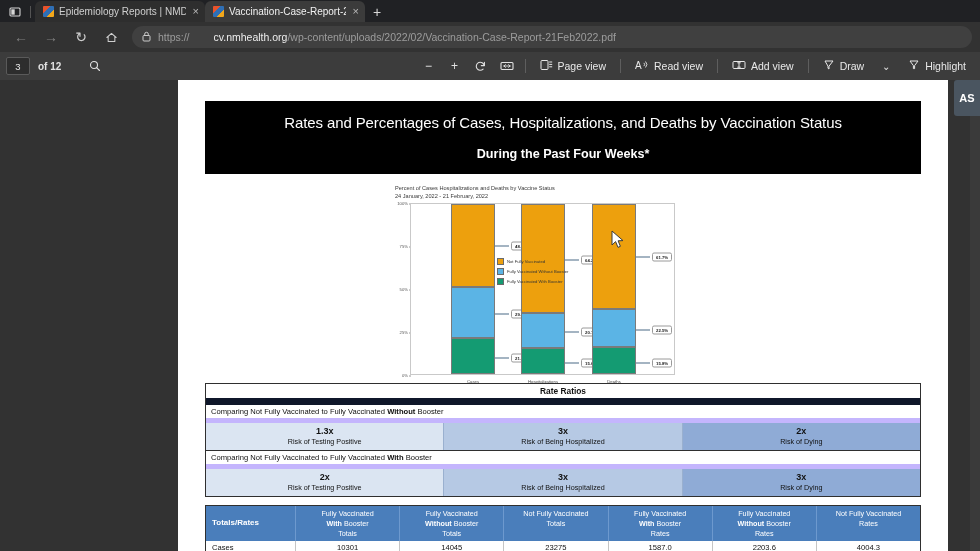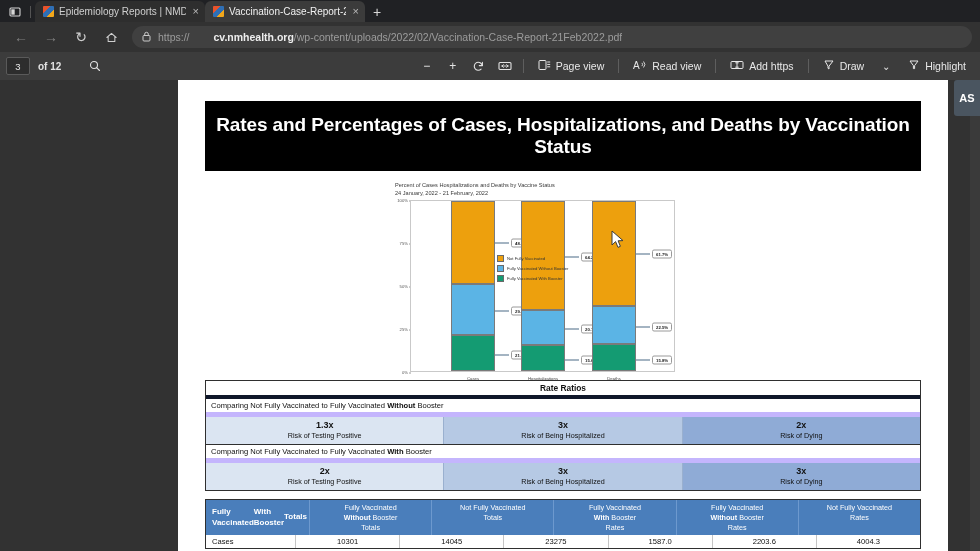--- a/index.html
+++ b/index.html
@@ -45,21 +45,21 @@
     width: 26px; height: 24px; display: flex; align-items: center; justify-content: center;
     color: #cfcfcf; font-size: 14px; border-radius: 3px;
   }
   .nav-btn.dim { color: #808080; }
   .omnibox {
     flex: 1; height: 22px; background: #404040; border-radius: 11px;
     display: flex; align-items: center; padding: 0 10px; gap: 7px; margin-left: 4px;
   }
   .lock-icon { color: #cacaca; font-size: 10px; }
   .url { font-size: 10.5px; color: #9c9c9c; white-space: nowrap; overflow: hidden; }
-  .url b { color: #ededed; font-weight: 700; padding-left: 24px; }
+  .url b { color: #ededed; font-weight: 400; padding-left: 24px; }
 
   
   .pdfbar {
     height: 28px; background: #3c3c3c; display: flex; align-items: center;
     padding: 0 6px; gap: 2px; color: #e2e2e2; font-size: 10.5px;
   }
   .pagebox {
     width: 24px; height: 18px; background: #2d2d2d; border: 1px solid #5a5a5a;
     border-radius: 2px; color: #e8e8e8; font-size: 9.5px;
     display: flex; align-items: center; justify-content: center;
@@ -84,21 +84,21 @@
   .viewer-left { width: 178px; background: #323232; }
   .pdfpage {
     width: 770px; background: #ffffff; position: relative; padding: 0;
   }
   .pdfpage-inner { padding: 21px 27px 0 27px; }
 
   .doc-header {
     background: #000000; color: #ffffff; text-align: center;
     padding: 13px 10px 13px 10px;
   }
-  .doc-header h1 { font-size: 19px; font-weight: 700; letter-spacing: -0.1px; }
+  .doc-header h1 { font-size: 15px; font-weight: 400; letter-spacing: -0.1px; }
   .doc-header h2 { font-size: 12.6px; font-weight: 700; margin-top: 16px; }
 
   
   .chart-wrap { margin-top: 10px; padding-left: 190px; position: relative; }
   .chart-title { font-size: 5.6px; color: #3a3a3a; line-height: 1.45; margin-bottom: 3px; }
   .chart-body { display: flex; }
   .yaxis {
     width: 15px; height: 172px; position: relative;
   }
   .ytick {
@@ -135,21 +135,21 @@
     position: absolute; left: 292px; top: 74px; display: flex; flex-direction: column; gap: 3px;
   }
   .legend-row { display: flex; align-items: center; gap: 3px; }
   .legend-sw { width: 7px; height: 7px; border: 0.5px solid #6a6a6a; }
   .legend-txt { font-size: 4.2px; color: #333; white-space: nowrap; }
 
   
   .rr { margin-top: 8px; border: 1px solid #2f2f2f; border-bottom: 0; }
   .rr-title {
     text-align: center; font-size: 8.4px; font-weight: 700; color: #111;
-    padding: 2px 0; border-bottom: 4px solid #0f172a; background: #fff;
+    padding: 2px 0; border-bottom: 7px solid #0f172a; background: #fff;
   }
   .rr-sub {
     font-size: 7.6px; color: #111; padding: 2px 5px; background: #fff;
     border-bottom: 5px solid #c4b5fd;
   }
   .rr-sub b { font-weight: 700; }
   .rr-row { display: flex; border-bottom: 1px solid #2f2f2f; }
   .rr-cell {
     flex: 1; text-align: center; padding: 3px 2px 4px 2px;
     border-right: 1px solid #9ab0cf;
@@ -297,21 +297,21 @@
     </div>
     <div class="tb-sep"></div>
 
     <div class="tb-item">
       <span>
         <svg width="14" height="12" viewBox="0 0 14 12">
             <rect x="1" y="2.5" width="12" height="7" rx="1" fill="none" stroke="#e8e8e8" stroke-width="1"></rect>
             <path d="M7 3.8 v4.4 M5.7 3.8 h2.6 M5.7 8.2 h2.6" stroke="#e8e8e8" stroke-width="1" stroke-linecap="round"></path>
           </svg>
       </span>
-      <span>Add https</span>
+      <span>Add view</span>
     </div>
     <div class="tb-sep"></div>
 
     <div class="tb-item">
       <span>
         <svg width="12" height="12" viewBox="0 0 12 12">
             <path d="M2 2 L10 2 L6 7.2 L6 10 L5 9.3 L5 7.2 Z" fill="none" stroke="#e8e8e8" stroke-width="1" stroke-linejoin="round"></path>
           </svg>
       </span>
       <span>Draw</span>
@@ -328,20 +328,21 @@
   </div>
 
   <div class="viewer">
     <div class="viewer-left"></div>
 
     <div class="pdfpage">
       <div class="pdfpage-inner">
 
         <div class="doc-header">
           <h1>Rates and Percentages of Cases, Hospitalizations, and Deaths by Vaccination Status</h1>
+          <h2>During the Past Four Weeks*</h2>
         </div>
 
         <div class="chart-wrap">
           <div class="chart-title">
             <div>Percent of Cases Hospitalizations and Deaths by Vaccine Status</div>
             <div>24 January, 2022 - 21 February, 2022</div>
           </div>
           <div class="chart-body">
             <div class="yaxis" id="yaxis">
                 <div class="ytick" style="top: 172px;">0%</div>
@@ -437,20 +438,23 @@
                   <div class="mult">3x</div>
                   <div class="risk">Risk of Dying</div>
                 </div>
               </div>
             </div>
         </div>
 
         <div class="tot">
           <div class="tot-head" id="tot-head">
               <div class="th">
+                <div>Totals/Rates</div>
+              </div>
+              <div class="th">
                 <div>Fully Vaccinated</div>
                 <div><b>With</b> Booster</div>
                 <div>Totals</div>
               </div>
               <div class="th">
                 <div>Fully Vaccinated</div>
                 <div><b>Without</b> Booster</div>
                 <div>Totals</div>
               </div>
               <div class="th">

